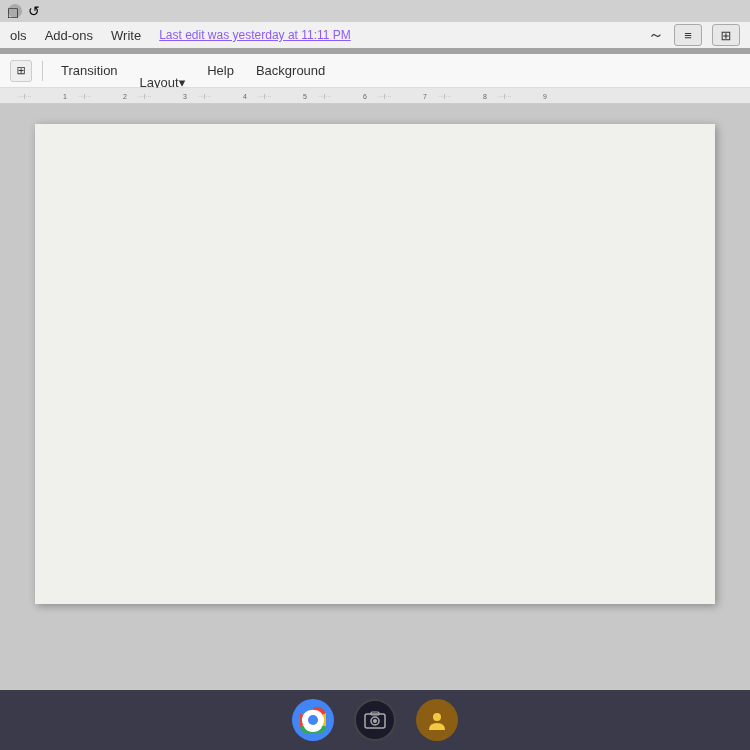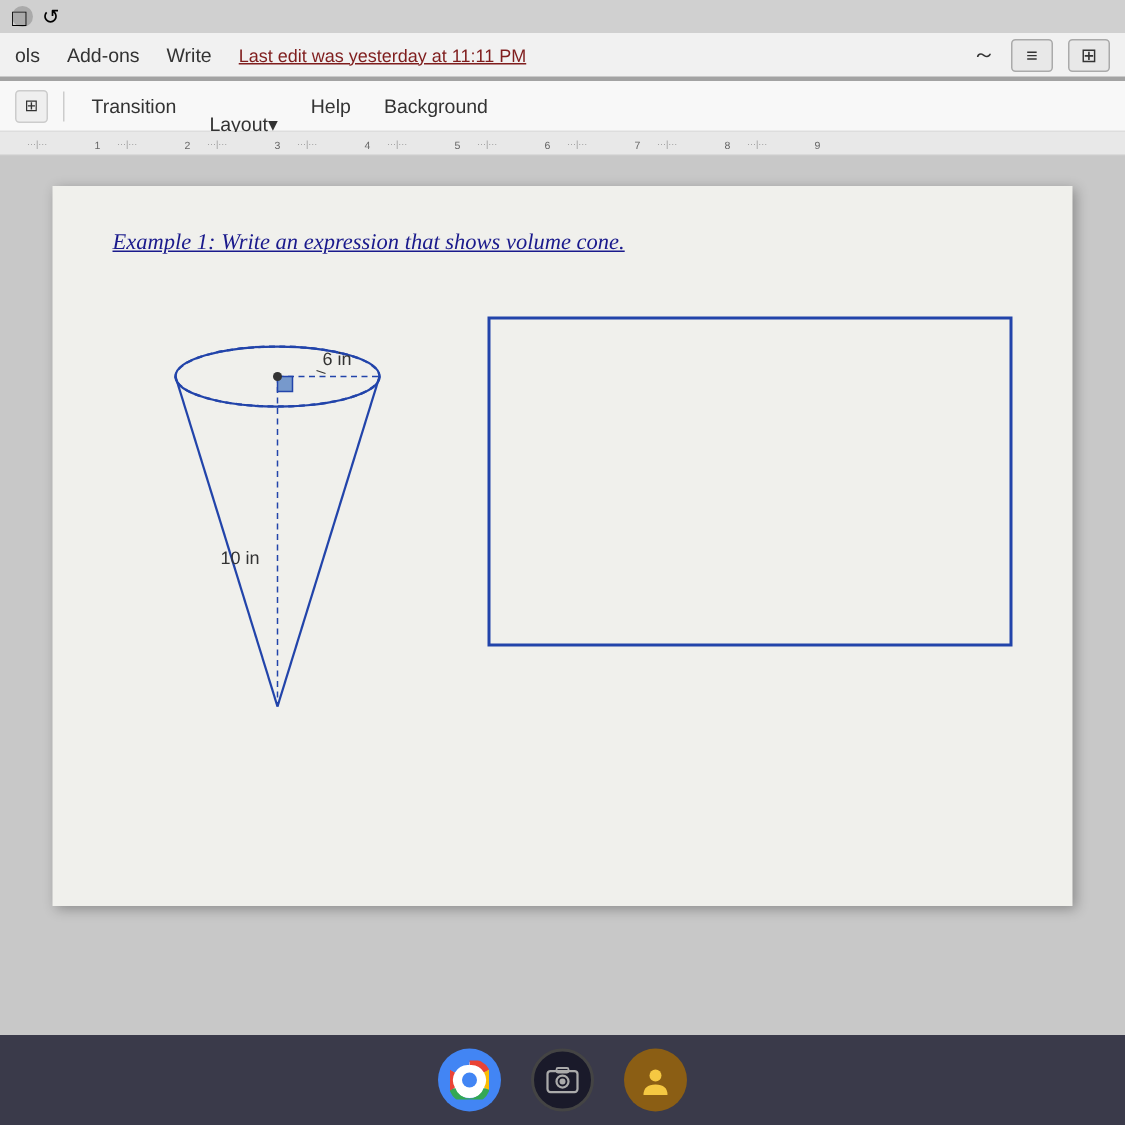--- a/index.html
+++ b/index.html
@@ -28,27 +28,27 @@
       display: inline-block;
     }
 
     
     .menu-bar {
       background: #f1f1f1;
       height: 32px;
       display: flex;
       align-items: center;
       padding: 0 10px;
-      border-bottom: 3px solid #a3a3a3;
+      border-bottom: 6px solid #a3a3a3;
       font-size: 13px;
       color: #333;
       gap: 18px;
     }
     .menu-bar .last-edit {
-      color: #7f1d1d;
+      color: #8b5cf6;
       text-decoration: underline;
       font-size: 12px;
     }
     .menu-bar .right-icons {
       margin-left: auto;
       display: flex;
       align-items: center;
       gap: 10px;
     }
     .menu-bar .icon-btn {
@@ -270,53 +270,21 @@
         <text x="370" y="11" font-size="6">···|···</text>
         <text x="430" y="11" font-size="6">···|···</text>
         <text x="490" y="11" font-size="6">···|···</text>
       </g>
     </svg>
   </div>
 </div>
 
 <div class="slide-area">
   <div class="slide">
-    <div class="slide-title">Example 1: Write an expression that shows volume cone.</div>
-
-    <div class="slide-content">
-
-      <div class="cone-area">
-        <svg class="cone-svg" width="200" height="300" viewBox="0 0 200 300">
-
-          <ellipse cx="100" cy="60" rx="68" ry="20" fill="none" stroke="#2244aa" stroke-width="1.5"></ellipse>
-
-          <ellipse cx="100" cy="60" rx="68" ry="20" fill="none" stroke="#2244aa" stroke-width="1.5" stroke-dasharray="4,3" clip-path="url(#leftHalf)"></ellipse>
-
-          <line x1="32" y1="60" x2="100" y2="280" stroke="#2244aa" stroke-width="1.5"></line>
-
-          <line x1="168" y1="60" x2="100" y2="280" stroke="#2244aa" stroke-width="1.5"></line>
-
-          <line x1="100" y1="60" x2="100" y2="280" stroke="#2244aa" stroke-width="1" stroke-dasharray="4,3"></line>
-
-          <line x1="100" y1="60" x2="168" y2="60" stroke="#2244aa" stroke-width="1" stroke-dasharray="4,3"></line>
-
-          <rect x="100" y="60" width="10" height="10" fill="#7799cc" stroke="#2244aa" stroke-width="1"></rect>
-
-          <circle cx="100" cy="60" r="3" fill="#333"></circle>
-
-          <text x="130" y="52" font-size="12" fill="#333" font-family="Arial">6 in</text>
-
-          <text x="62" y="185" font-size="12" fill="#333" font-family="Arial">10 in</text>
-
-          <line x1="126" y1="56" x2="132" y2="58" stroke="#333" stroke-width="0.8"></line>
-        </svg>
-      </div>
-
-      <div class="rect-box"></div>
-    </div>
+
   </div>
 </div>
 
 <div class="taskbar">
   <div class="taskbar-icon chrome">
     <svg width="26" height="26" viewBox="0 0 26 26">
       <circle cx="13" cy="13" r="12" fill="white"></circle>
       <circle cx="13" cy="13" r="5" fill="#4285F4"></circle>
       <path d="M13 1 A12 12 0 0 1 24.4 7" stroke="#EA4335" stroke-width="4" fill="none"></path>
       <path d="M24.4 7 A12 12 0 0 1 24.4 19" stroke="#FBBC04" stroke-width="4" fill="none"></path>

